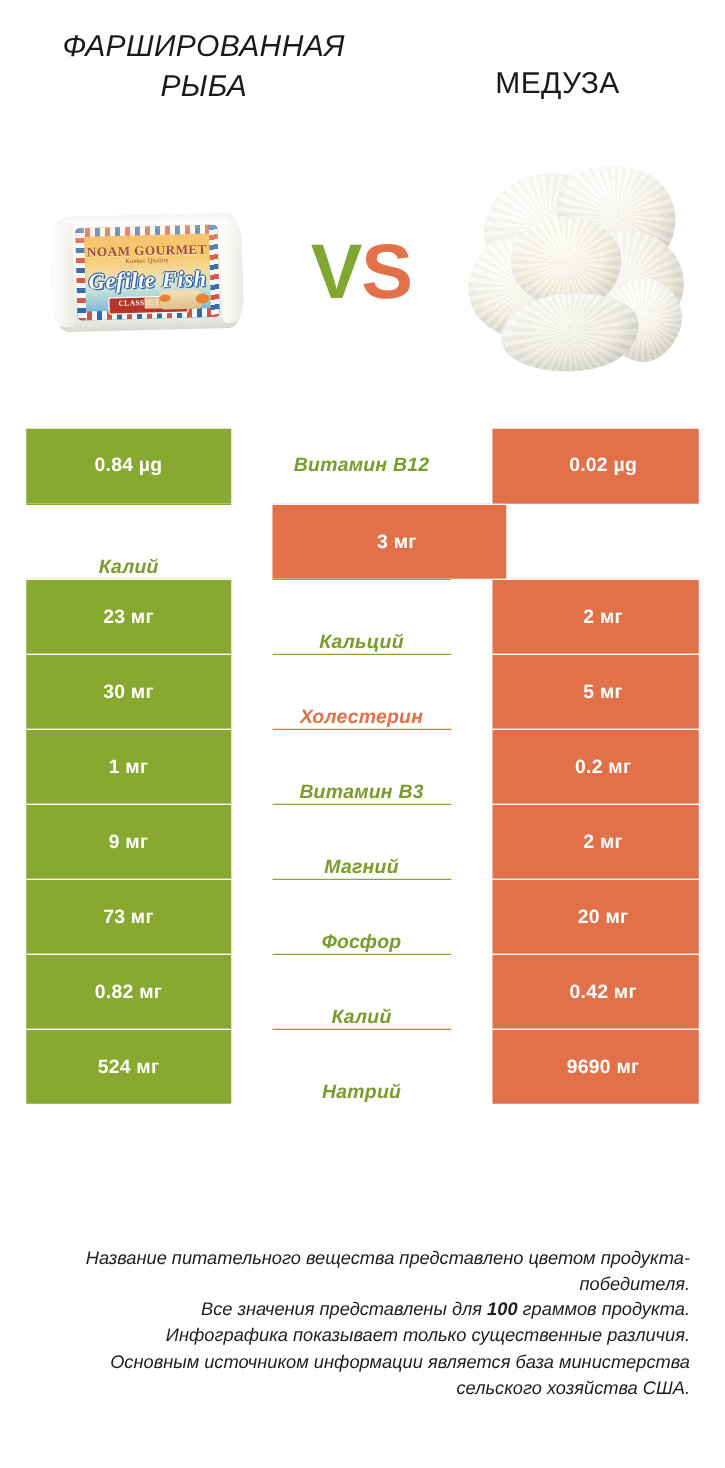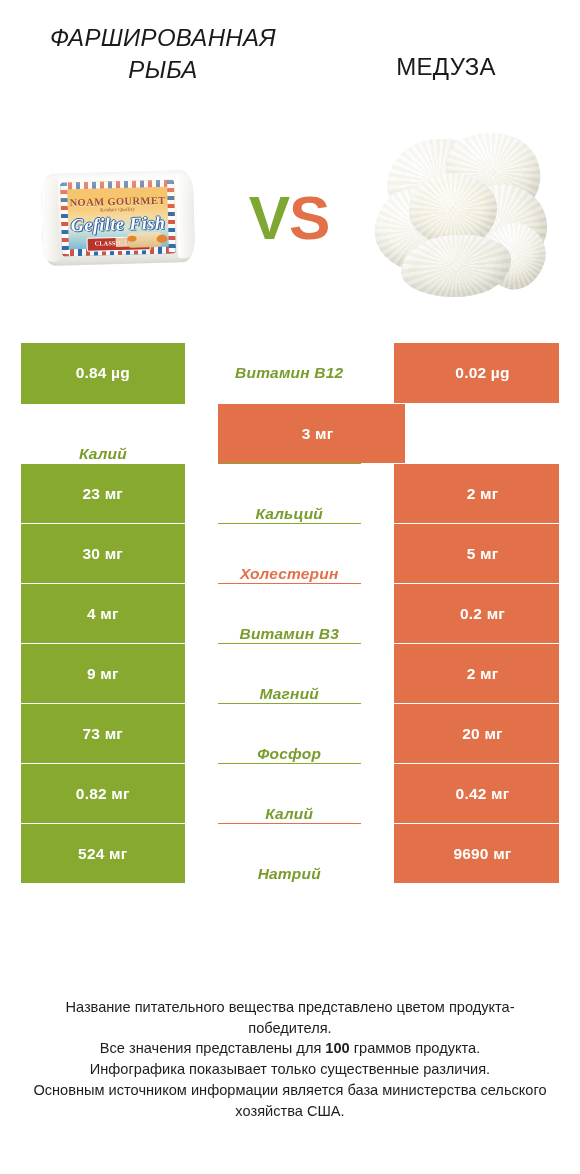--- a/index.html
+++ b/index.html
@@ -243,24 +243,25 @@
 
   .label-green  { color: #7a9c2c; }
   .label-orange { color: #E2714A; }
 
   
   .footer {
     position: absolute;
     left: 28px;
     top: 997px;
     width: 524px;
-    text-align: center;
+    text-align: right;
     font-size: 14.6px;
     line-height: 1.42;
     color: #1d1d1d;
+    font-style: italic;
   }
   .footer b { font-weight: 700; }
 </style>
 </head>
 <body>
 
 <div class="header">
   <div class="title title-left">Фаршированная рыба</div>
   <div class="title title-right">Медуза</div>
 </div>
@@ -341,21 +342,21 @@
       <div class="cell cell-right">2 мг</div>
     </div>
     <div class="row">
       <div class="cell cell-left">30 мг</div>
       <div class="cell cell-mid">
         <span class="label-orange">Холестерин</span>
       </div>
       <div class="cell cell-right">5 мг</div>
     </div>
     <div class="row prev-orange">
-      <div class="cell cell-left">4 мг</div>
+      <div class="cell cell-left">1 мг</div>
       <div class="cell cell-mid">
         <span class="label-green">Витамин B3</span>
       </div>
       <div class="cell cell-right">0.2 мг</div>
     </div>
     <div class="row">
       <div class="cell cell-left">9 мг</div>
       <div class="cell cell-mid">
         <span class="label-green">Магний</span>
       </div>

